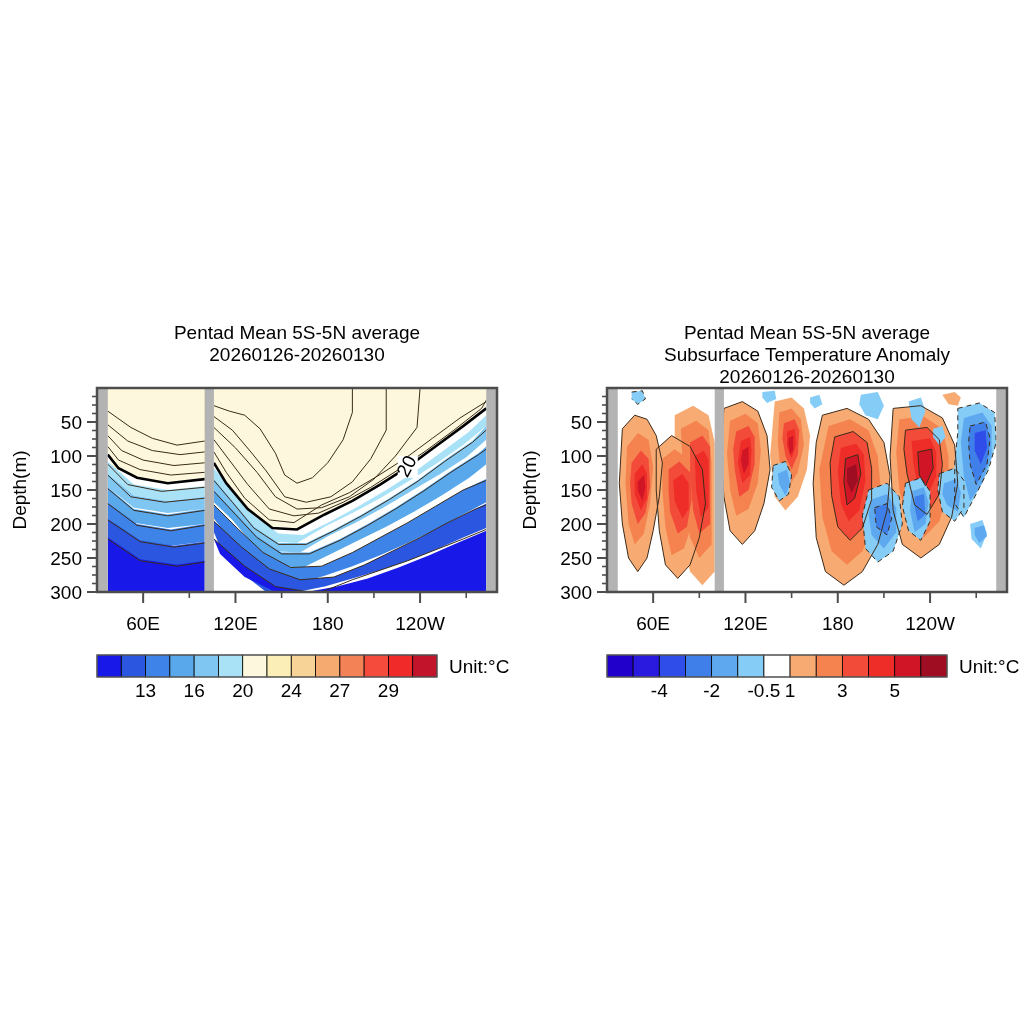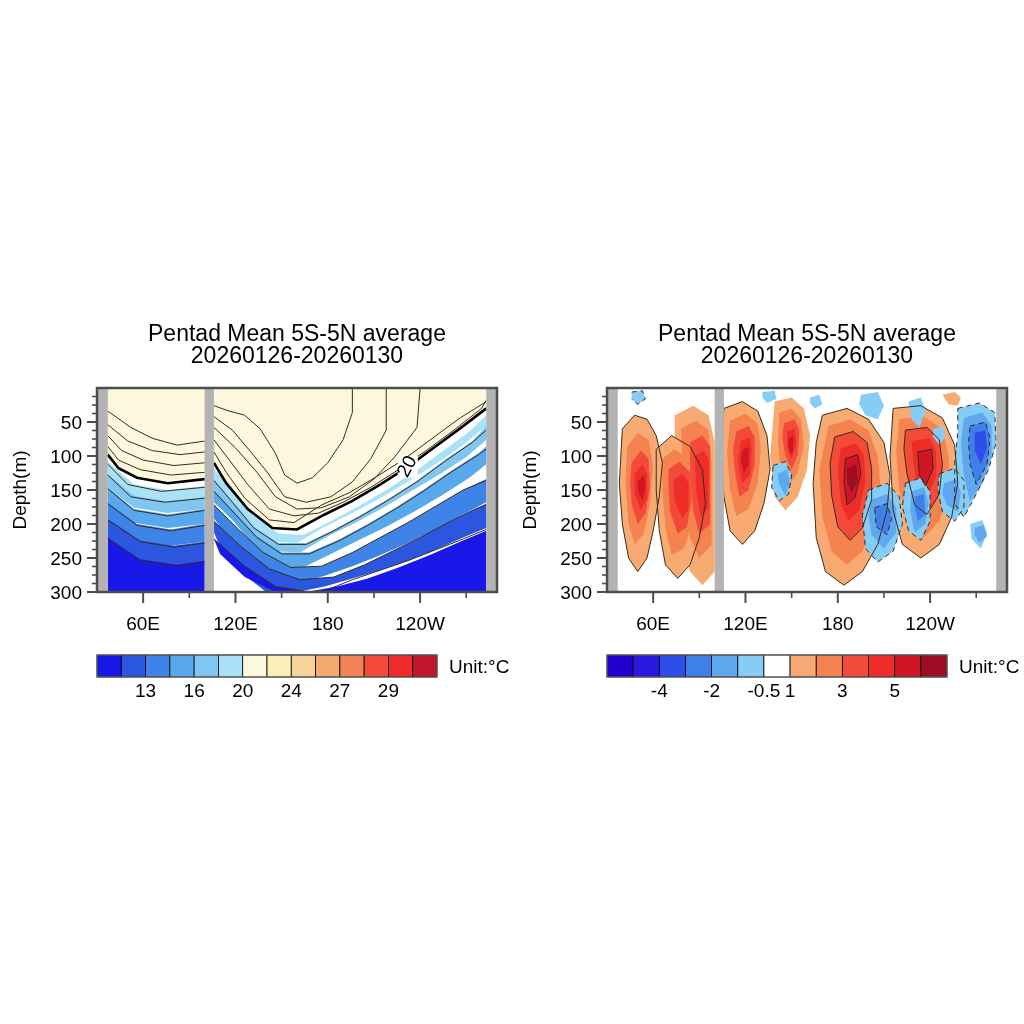--- a/index.html
+++ b/index.html
@@ -1,19 +1,19 @@
 <!DOCTYPE html>
 <html><head>
 <meta charset="utf-8">
 <style>
   html,body{margin:0;padding:0;background:#fff;}
   body{width:1024px;height:1024px;font-family:"Liberation Sans",sans-serif;position:relative;overflow:hidden;}
   #figure{position:absolute;left:0;top:0;width:1024px;height:1024px;}
   .panel{position:absolute;}
-  .ttl{position:absolute;text-align:center;font-size:23px;color:#000;line-height:22px;white-space:nowrap;}
+  .ttl{position:absolute;text-align:center;font-size:19px;color:#000;line-height:22px;white-space:nowrap;}
   .axlabel{font-size:19px;fill:#000;}
   .ticklab{font-size:19px;fill:#000;}
   .cblab{font-size:19px;fill:#000;}
   .unit{font-size:19px;fill:#000;}
   svg{display:block;overflow:visible;}
 </style>
 </head>
 <body>
 
 <div id="figure">
@@ -161,20 +161,21 @@
           <text x="339.85714285714283" y="697" text-anchor="middle" class="cblab">27</text>
           <text x="388.42857142857144" y="697" text-anchor="middle" class="cblab">29</text>
           <text x="449" y="673" class="unit">Unit:°C</text>
         </g>
       </svg>
   </div>
 
   <div class="panel" style="left:510px;top:0;width:514px;height:720px;">
     <div class="ttl" style="left:97px;top:322px;width:400px;">
       <div>Pentad Mean 5S-5N average</div>
+      <div>Subsurface Temperature Anomaly</div>
       <div>20260126-20260130</div>
     </div>
     <svg id="svg-right" width="514" height="720">
         <defs>
           <clipPath id="svg-right-clip">
             <rect x="97" y="388" width="400" height="204"></rect>
           </clipPath>
         </defs>
         <rect x="97" y="388" width="400" height="204" fill="#ffffff"></rect>
         <g clip-path="url(#svg-right-clip)">

